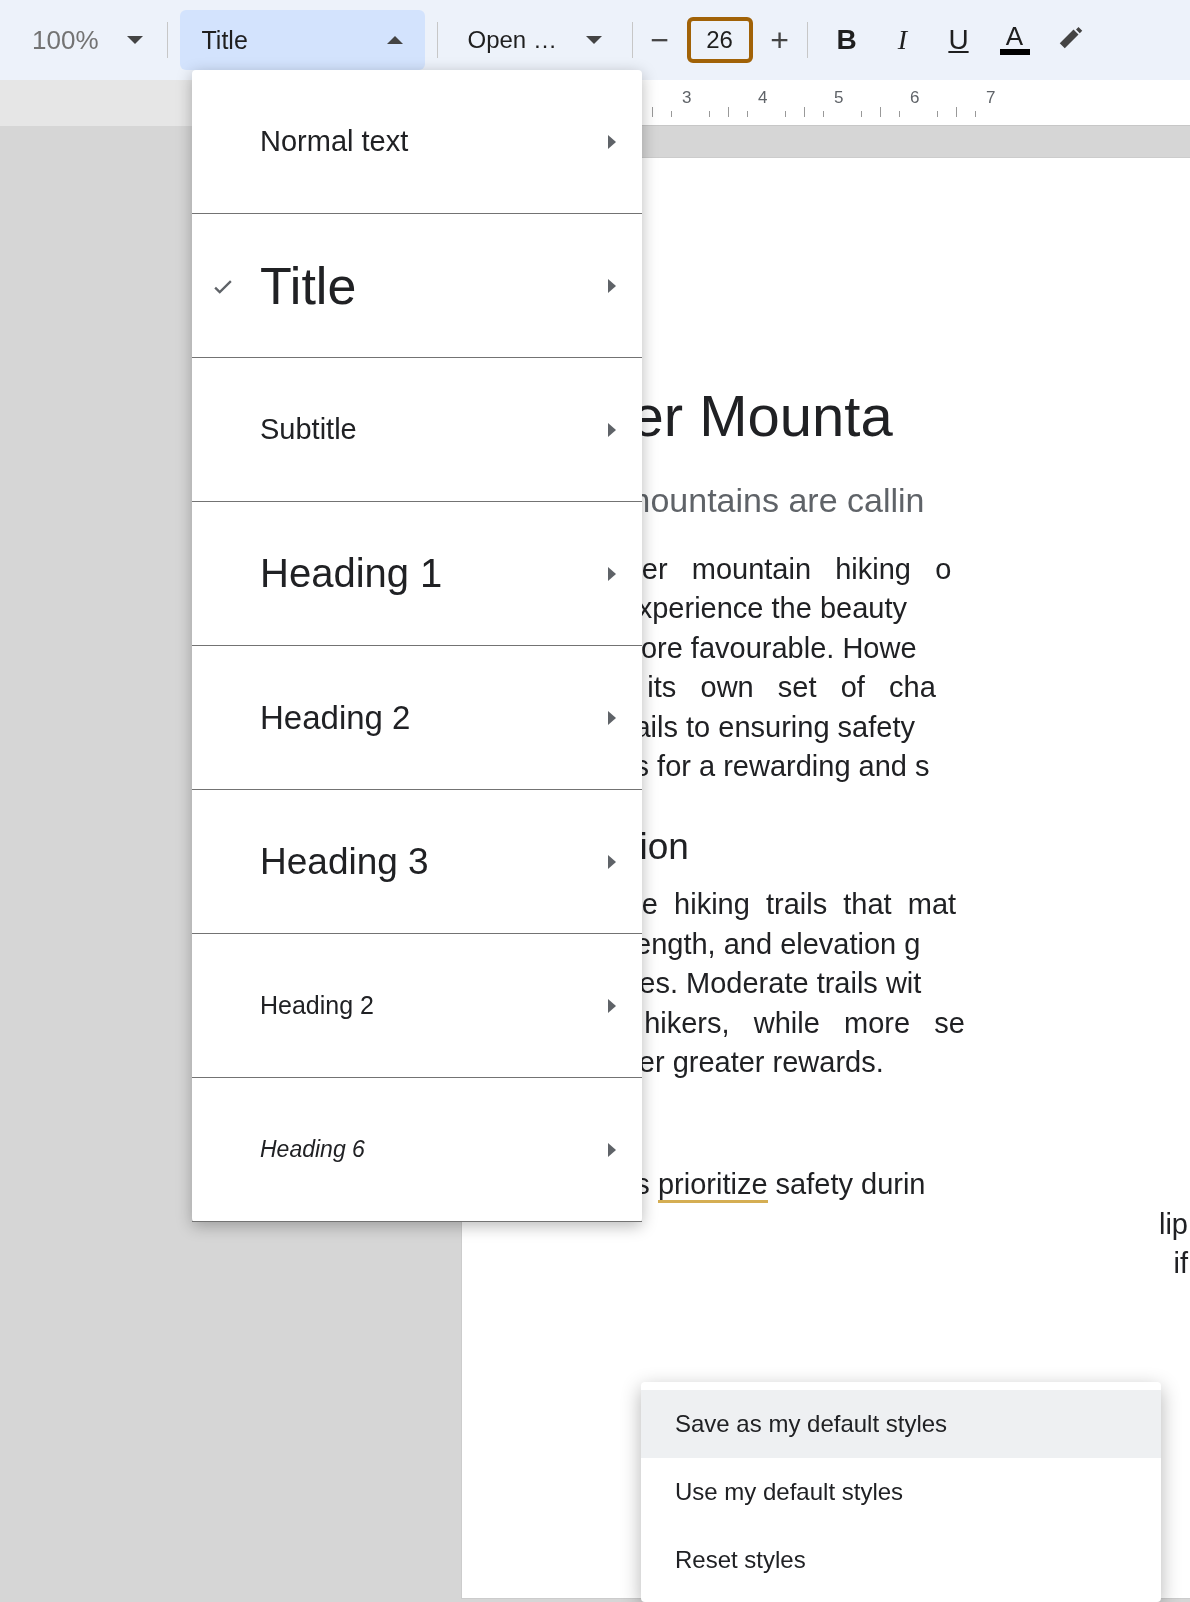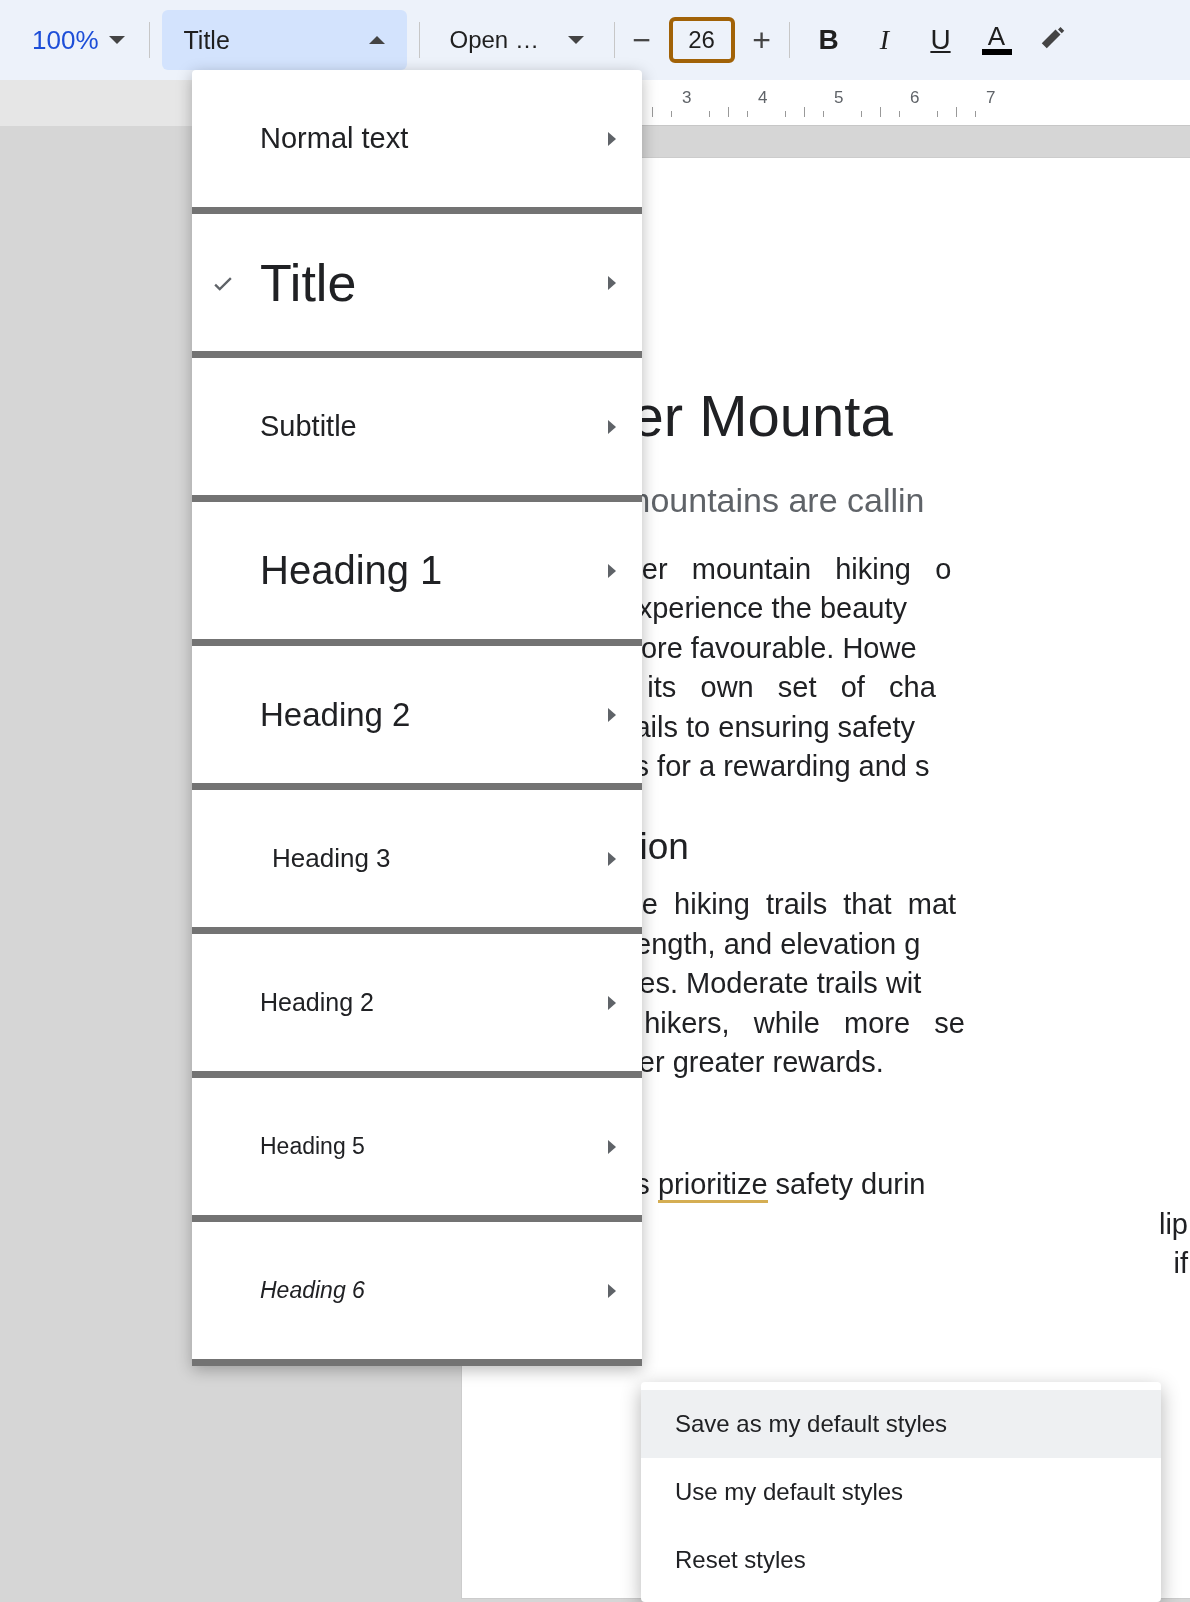--- a/index.html
+++ b/index.html
@@ -12,22 +12,22 @@
     display: flex;
     align-items: center;
     padding: 0 10px;
     position: relative;
     z-index: 10;
   }
   .toolbar .separator {
     width: 1px; height: 36px; background: #c7c7c7; margin: 0 12px;
   }
   .zoom {
-    display: flex; align-items: center; gap: 10px; padding: 6px 12px 6px 22px;
-    font-size: 26px; color: #1d4ed8; border-radius: 6px;
+    display: flex; align-items: center; gap: 28px; padding: 6px 12px 6px 22px;
+    font-size: 26px; color: #737373; border-radius: 6px;
   }
   .caret-down {
     width: 0; height: 0; border-left: 8px solid transparent; border-right: 8px solid transparent; border-top: 8px solid #444;
   }
   .style-selector {
     display: flex; align-items: center; justify-content: space-between;
     width: 245px; height: 60px;
     background: #d3e3fd;
     border-radius: 6px;
     padding: 0 22px;
@@ -121,21 +121,21 @@
     left: 192px; top: 70px;
     width: 450px;
     background: #fff;
     border-radius: 4px;
     box-shadow: 0 4px 16px rgba(0,0,0,.28);
     z-index: 100;
   }
   .styles-menu .item {
     display: flex; align-items: center;
     height: 144px;
-    border-bottom: 7px solid #737373;
+    border-bottom: 1px solid #737373;
     padding: 0 28px 0 68px;
     position: relative;
     cursor: pointer;
   }
   .styles-menu .item.checked::before {
     content: ""; position: absolute; left: 20px; top: 50%; transform: translateY(-50%);
     width: 26px; height: 26px;
     background: none;
   }
   .check-svg { position: absolute; left: 18px; top: 50%; transform: translateY(-50%); }
@@ -143,21 +143,21 @@
     position: absolute; right: 26px; top: 50%; transform: translateY(-50%);
     width: 0; height: 0; border-top: 7px solid transparent; border-bottom: 7px solid transparent; border-left: 8px solid #5f6368;
   }
   .styles-menu .item .label { color: #202124; }
   .item-normal { height: 144px !important; }
   .item-normal .label { font-size: 29px; }
   .item-title .label { font-size: 52px; font-weight: 400; }
   .item-subtitle .label { font-size: 29px; color: #5f6368; }
   .item-h1 .label { font-size: 40px; }
   .item-h2 .label { font-size: 33px; }
-  .item-h3 .label { font-size: 26px; color: #434343; margin-left: 12px; }
+  .item-h3 .label { font-size: 37px; color: #434343; }
   .item-h4 .label { font-size: 25px; color: #666; }
   .item-h5 .label { font-size: 23px; color: #666; }
   .item-h6 .label { font-size: 23px; color: #666; font-style: italic; }
   .item-options { height: 72px !important; border-bottom: none; background: #eef0f2; }
   .item-options .label { font-size: 24px; }
   .item-options .chev { border-left-color: #202124; }
 
   
   .options-submenu {
     position: absolute;
@@ -311,24 +311,20 @@
     <span class="chev"></span>
   </div>
   <div class="item item-h3">
     <span class="label">Heading 3</span>
     <span class="chev"></span>
   </div>
   <div class="item item-h4">
     <span class="label">Heading 2</span>
     <span class="chev"></span>
   </div>
-  <div class="item item-h5">
-    <span class="label">Heading 5</span>
-    <span class="chev"></span>
-  </div>
   <div class="item item-h6">
     <span class="label">Heading 6</span>
     <span class="chev"></span>
   </div>
 </div>
 
 <div class="options-submenu">
   <div class="opt hover">
     <span>Save as my default styles</span>
   </div>

